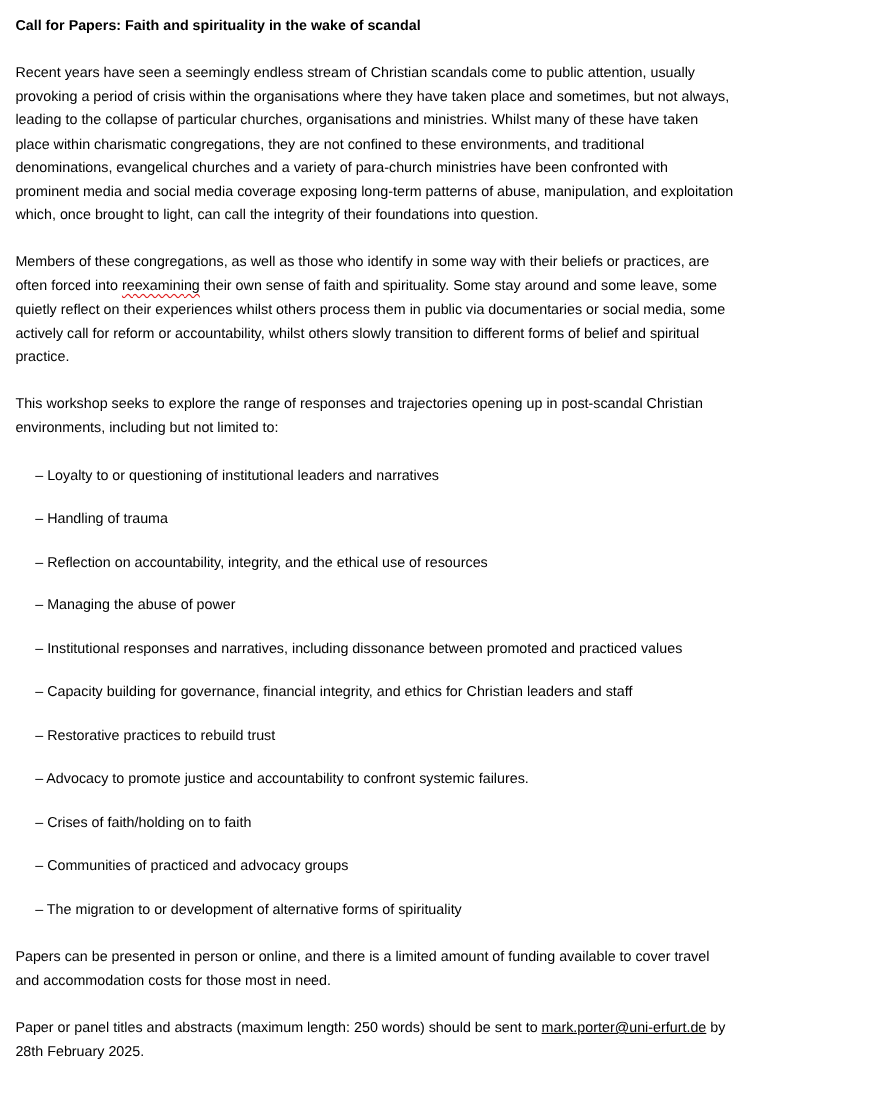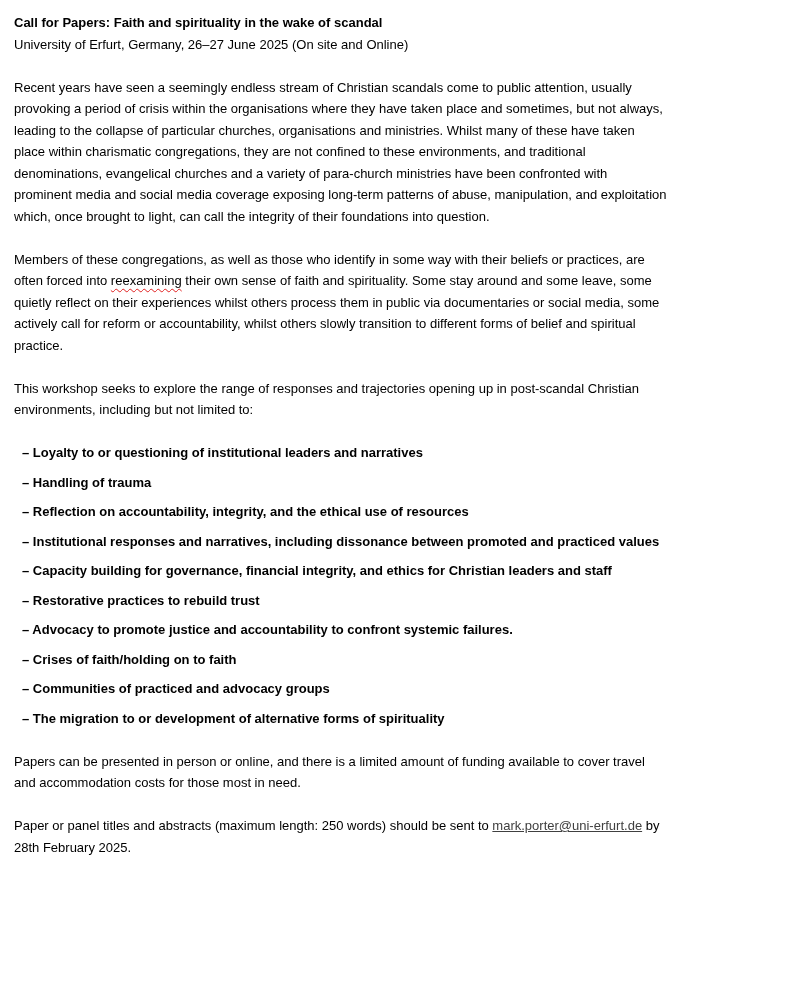--- a/index.html
+++ b/index.html
@@ -31,57 +31,56 @@
   p {
     margin: 0 0 21.5px 0;
   }
   .doc-title {
     font-weight: bold;
   }
   .topics-list {
     margin: 0 0 21.5px 0;
   }
   .topic-item {
-    margin: 8px;
-    font-weight: bold;
+    margin: 18px;
   }
   .misspelled {
     text-decoration: underline;
     text-decoration-style: wavy;
     text-decoration-color: #e02020;
     text-decoration-thickness: 1px;
     text-underline-offset: 3px;
     text-decoration-skip-ink: none;
   }
   a.email-link {
-    color: #404040;
+    color: #000000;
     text-decoration: underline;
     cursor: pointer;
   }
 </style>
 </head>
 <body>
 
 <div class="doc">
 
   <div class="block">
     <div class="doc-title">Call for Papers: Faith and spirituality in the wake of scandal</div>
-    <div class="doc-subtitle">University of Erfurt, Germany, 26–27 June 2025 (On site and Online)</div>
   </div>
 
   <p>Recent years have seen a seemingly endless stream of Christian scandals come to public attention, usually provoking a period of crisis within the organisations where they have taken place and sometimes, but not always, leading to the collapse of particular churches, organisations and ministries. Whilst many of these have taken place within charismatic congregations, they are not confined to these environments, and traditional denominations, evangelical churches and a variety of para-church ministries have been confronted with prominent media and social media coverage exposing long-term patterns of abuse, manipulation, and exploitation which, once brought to light, can call the integrity of their foundations into question.</p>
 
   <p><span>Members of these congregations, as well as those who identify in some way with their beliefs or practices, are often forced into </span><span class="misspelled">reexamining</span><span> their own sense of faith and spirituality. Some stay around and some leave, some quietly reflect on their experiences whilst others process them in public via documentaries or social media, some actively call for reform or accountability, whilst others slowly transition to different forms of belief and spiritual practice.</span></p>
 
   <p>This workshop seeks to explore the range of responses and trajectories opening up in post-scandal Christian environments, including but not limited to:</p>
 
   <div class="topics-list">
     <div class="topic-item">– Loyalty to or questioning of institutional leaders and narratives</div>
     <div class="topic-item">– Handling of trauma</div>
     <div class="topic-item">– Reflection on accountability, integrity, and the ethical use of resources</div>
+    <div class="topic-item">– Managing the abuse of power</div>
     <div class="topic-item">– Institutional responses and narratives, including dissonance between promoted and practiced values</div>
     <div class="topic-item">– Capacity building for governance, financial integrity, and ethics for Christian leaders and staff</div>
     <div class="topic-item">– Restorative practices to rebuild trust</div>
     <div class="topic-item">– Advocacy to promote justice and accountability to confront systemic failures.</div>
     <div class="topic-item">– Crises of faith/holding on to faith</div>
     <div class="topic-item">– Communities of practiced and advocacy groups</div>
     <div class="topic-item">– The migration to or development of alternative forms of spirituality</div>
   </div>
 
   <p>Papers can be presented in person or online, and there is a limited amount of funding available to cover travel and accommodation costs for those most in need.</p>

